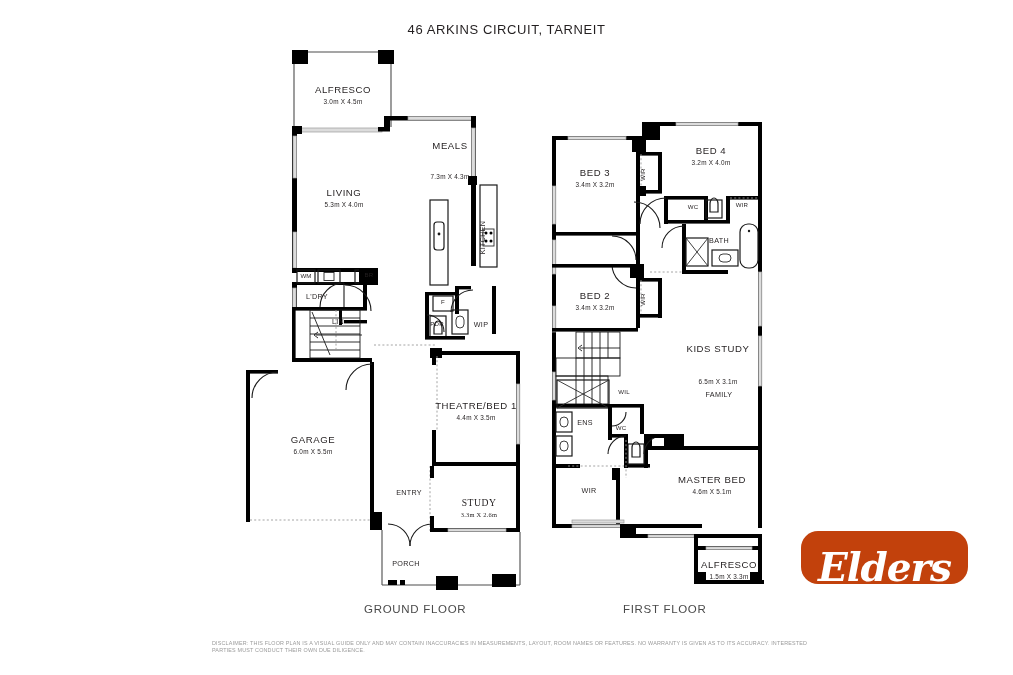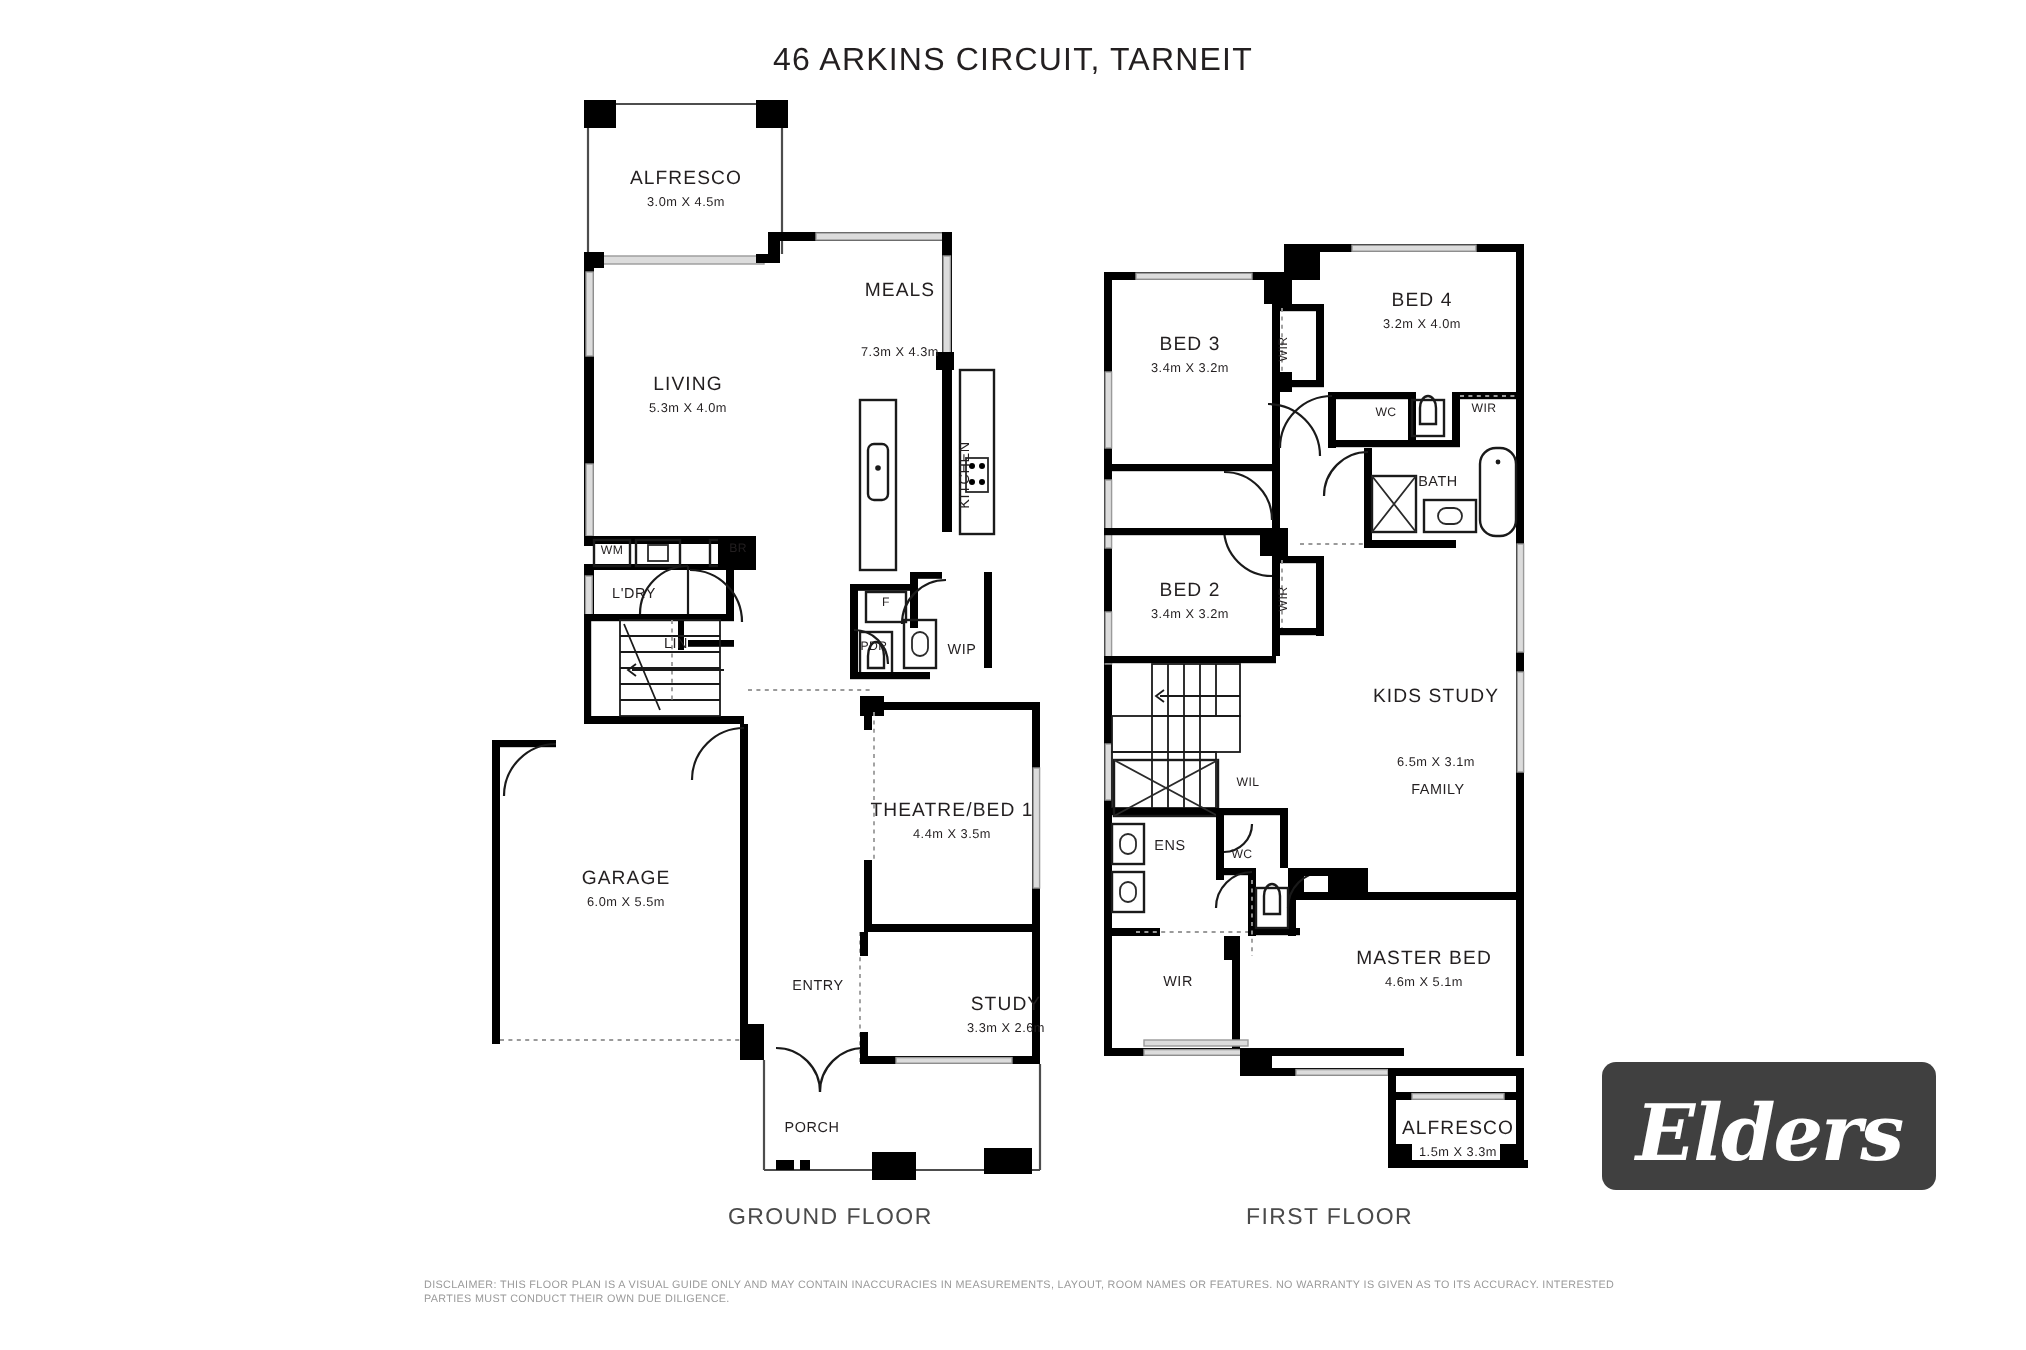--- a/index.html
+++ b/index.html
@@ -1,32 +1,32 @@
 <!DOCTYPE html>
 <html><head>
 <meta charset="utf-8">
 <title>Floor Plan</title>
 <style>
   html,body{margin:0;padding:0;background:#ffffff;}
   body{width:1013px;height:675px;position:relative;overflow:hidden;
        font-family:"Liberation Sans","DejaVu Sans",sans-serif;color:#231f20;}
   #plan{position:absolute;left:0;top:0;width:1013px;height:675px;}
   .ttl{position:absolute;width:100%;text-align:center;top:22px;left:0;
-       font-size:16px;letter-spacing:.6px;color:#231f20;}
+       font-size:13px;letter-spacing:.6px;color:#231f20;}
   .flbl{position:absolute;font-size:11.5px;letter-spacing:.7px;color:#4a4a4a;}
   .disc{position:absolute;left:212px;top:640px;width:600px;
         font-size:5.4px;line-height:7.4px;letter-spacing:.18px;color:#9a9a9a;}
   .rm{position:absolute;text-align:center;color:#231f20;}
   .rm .n{display:block;font-size:9.6px;letter-spacing:.55px;white-space:nowrap;}
   .rm .d{display:block;font-size:6.4px;letter-spacing:.25px;margin-top:3px;white-space:nowrap;}
   .rm.sm .n{font-size:7.2px;letter-spacing:.3px;}
   .rm.xs .n{font-size:6.1px;letter-spacing:.2px;}
   .rm.vert{transform-origin:center center;}
-  .logo{position:absolute;left:801px;top:531px;width:167px;height:64px;
-        background:#404040;border-radius:7px;}
+  .logo{position:absolute;left:801px;top:531px;width:167px;height:53px;
+        background:#c2410c;border-radius:17px;}
   .lgtext{position:absolute;left:0;top:0;width:167px;height:72px;
           display:flex;align-items:center;justify-content:center;
           font-family:"DejaVu Serif",serif;font-style:italic;font-weight:700;
           font-size:39px;color:#ffffff;letter-spacing:-1px;}
 </style>
 </head>
 <body>
 
 <div class="ttl">46 ARKINS CIRCUIT, TARNEIT</div>
 
@@ -351,21 +351,21 @@
   <span class="n">GARAGE</span>
   <span class="d">6.0m X 5.5m</span>
 </div>
 <div class="rm" style="left:432px;top:400px;width:88px;">
   <span class="n">THEATRE/BED 1</span>
   <span class="d">4.4m X 3.5m</span>
 </div>
 <div class="rm sm" style="left:386px;top:488px;width:46px;">
   <span class="n">ENTRY</span>
 </div>
-<div class="rm" style="left:464px;top:497px;width:78px;">
+<div class="rm" style="left:440px;top:497px;width:78px;font-family:Liberation Serif, serif;">
   <span class="n">STUDY</span>
   <span class="d">3.3m X 2.6m</span>
 </div>
 <div class="rm sm" style="left:382px;top:559px;width:48px;">
   <span class="n">PORCH</span>
 </div>
 
 <div class="rm" style="left:556px;top:167px;width:78px;">
   <span class="n">BED 3</span>
   <span class="d">3.4m X 3.2m</span>

